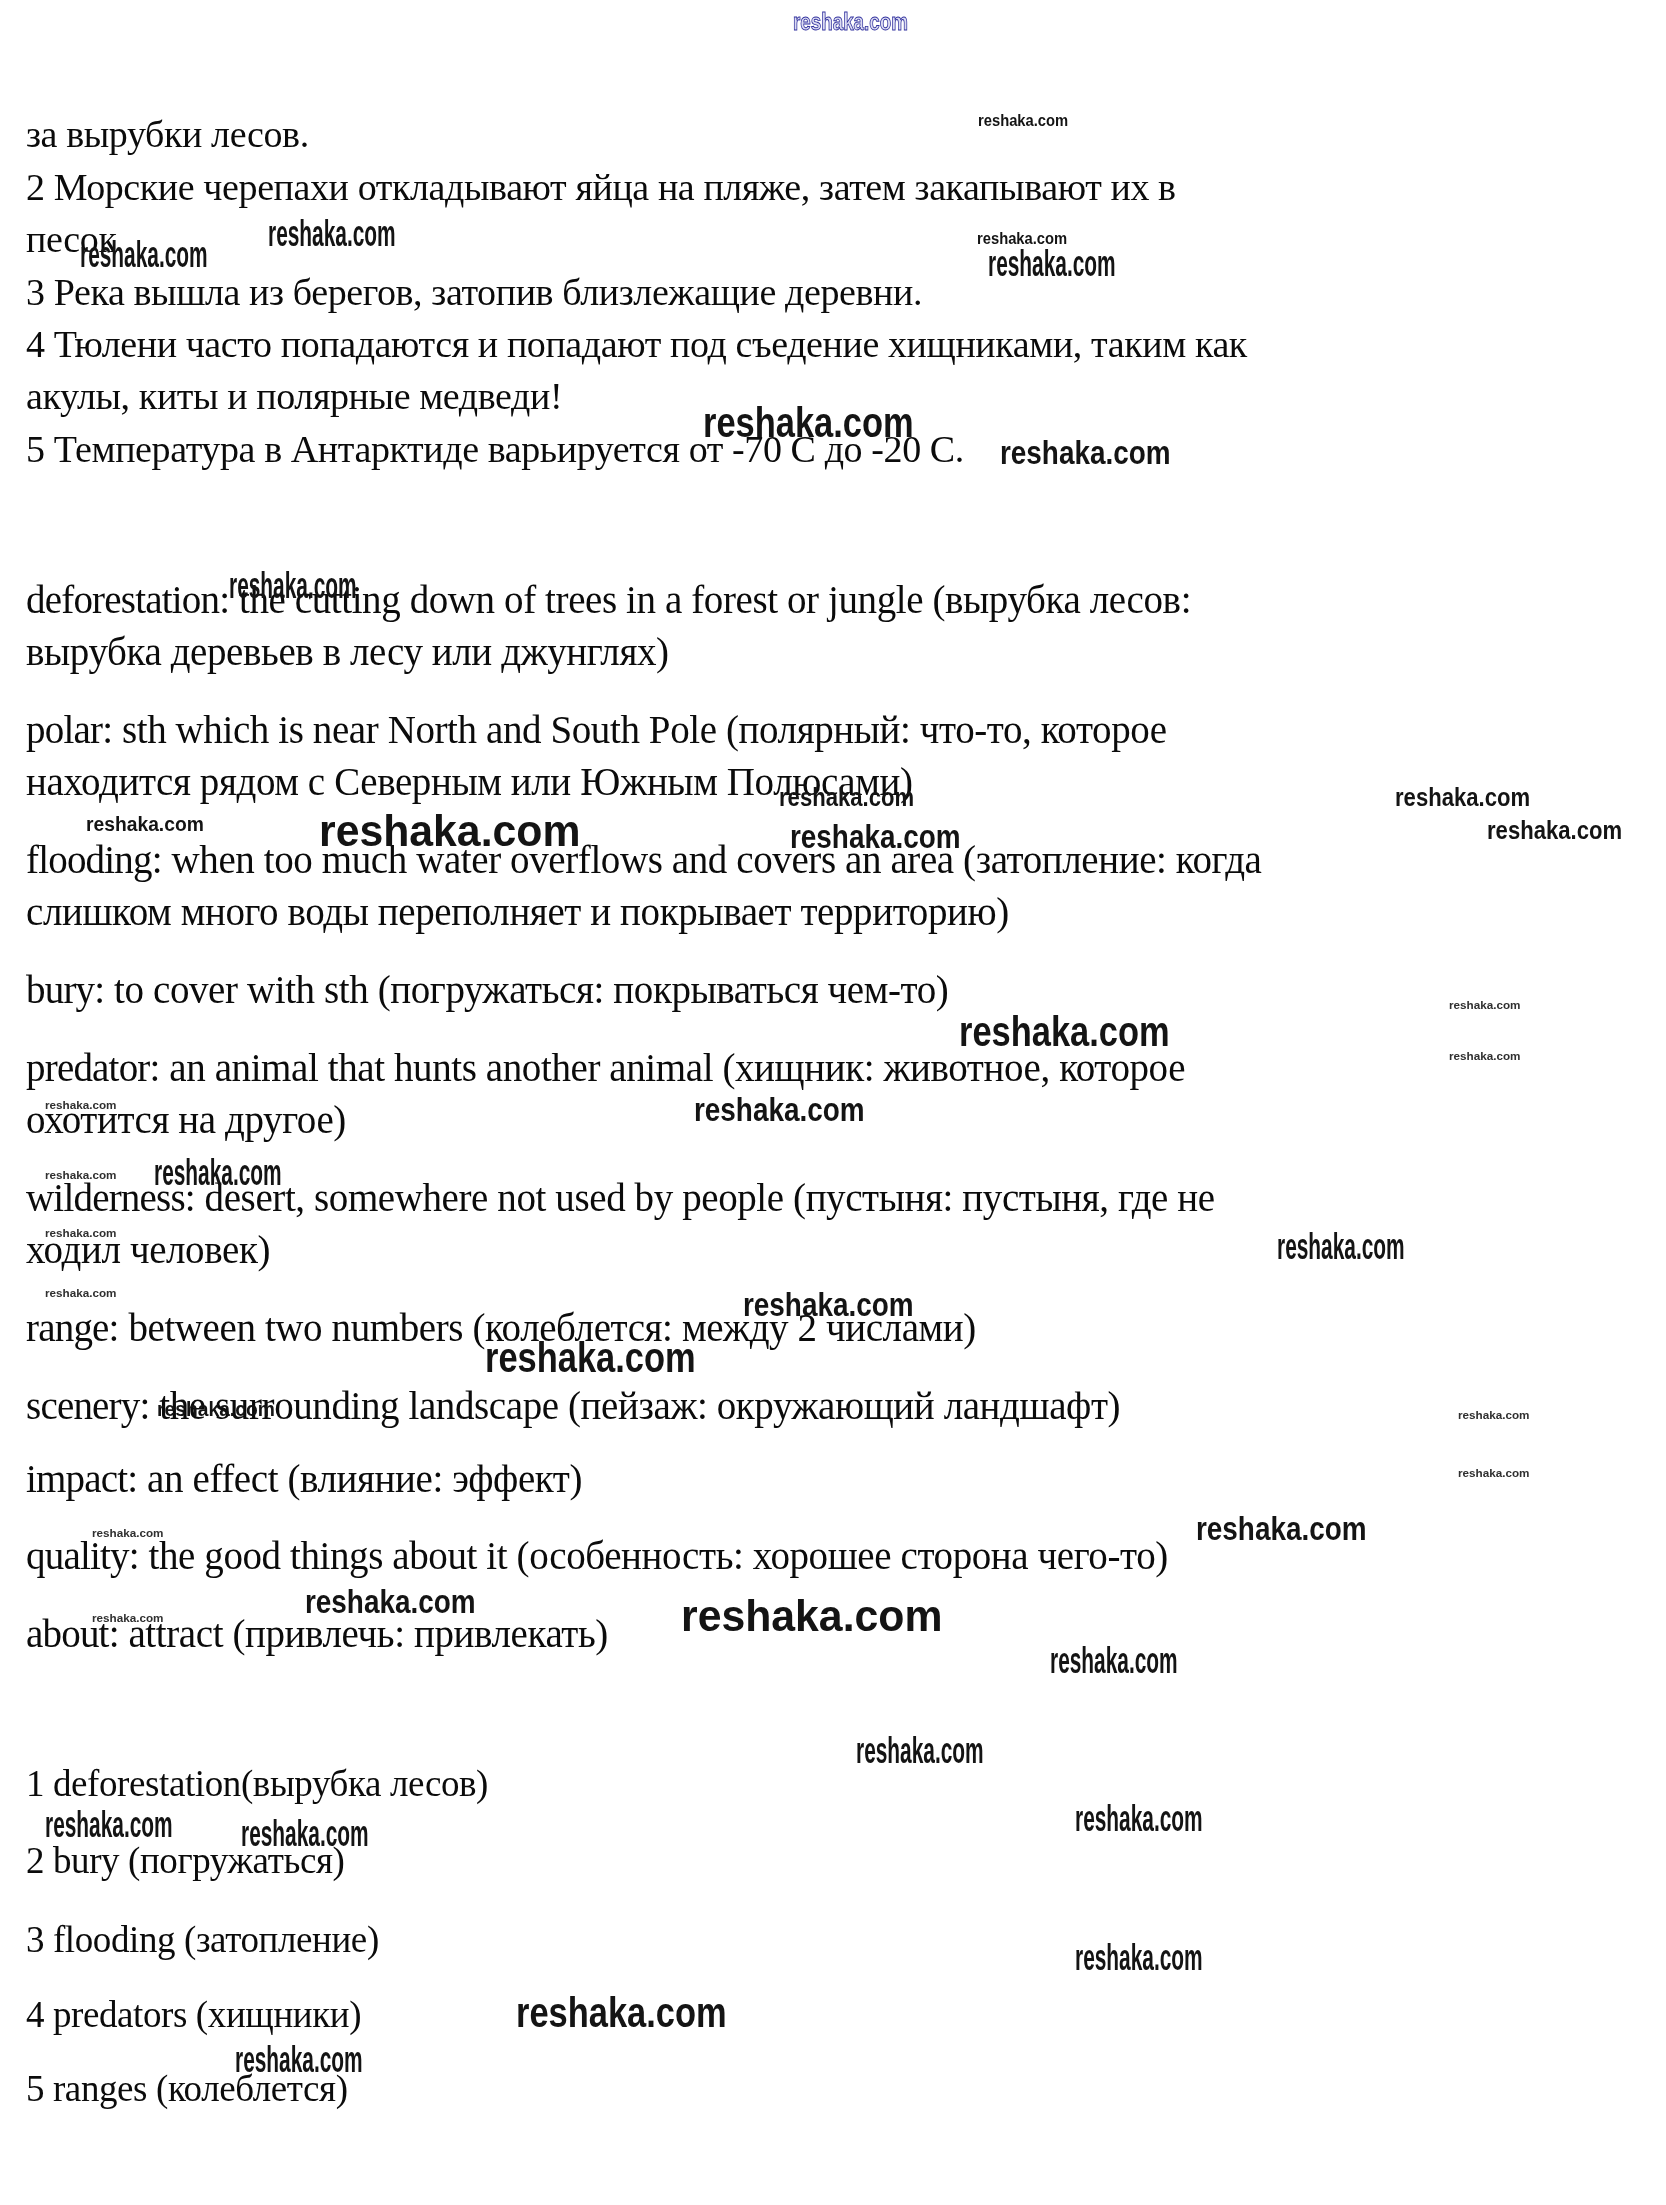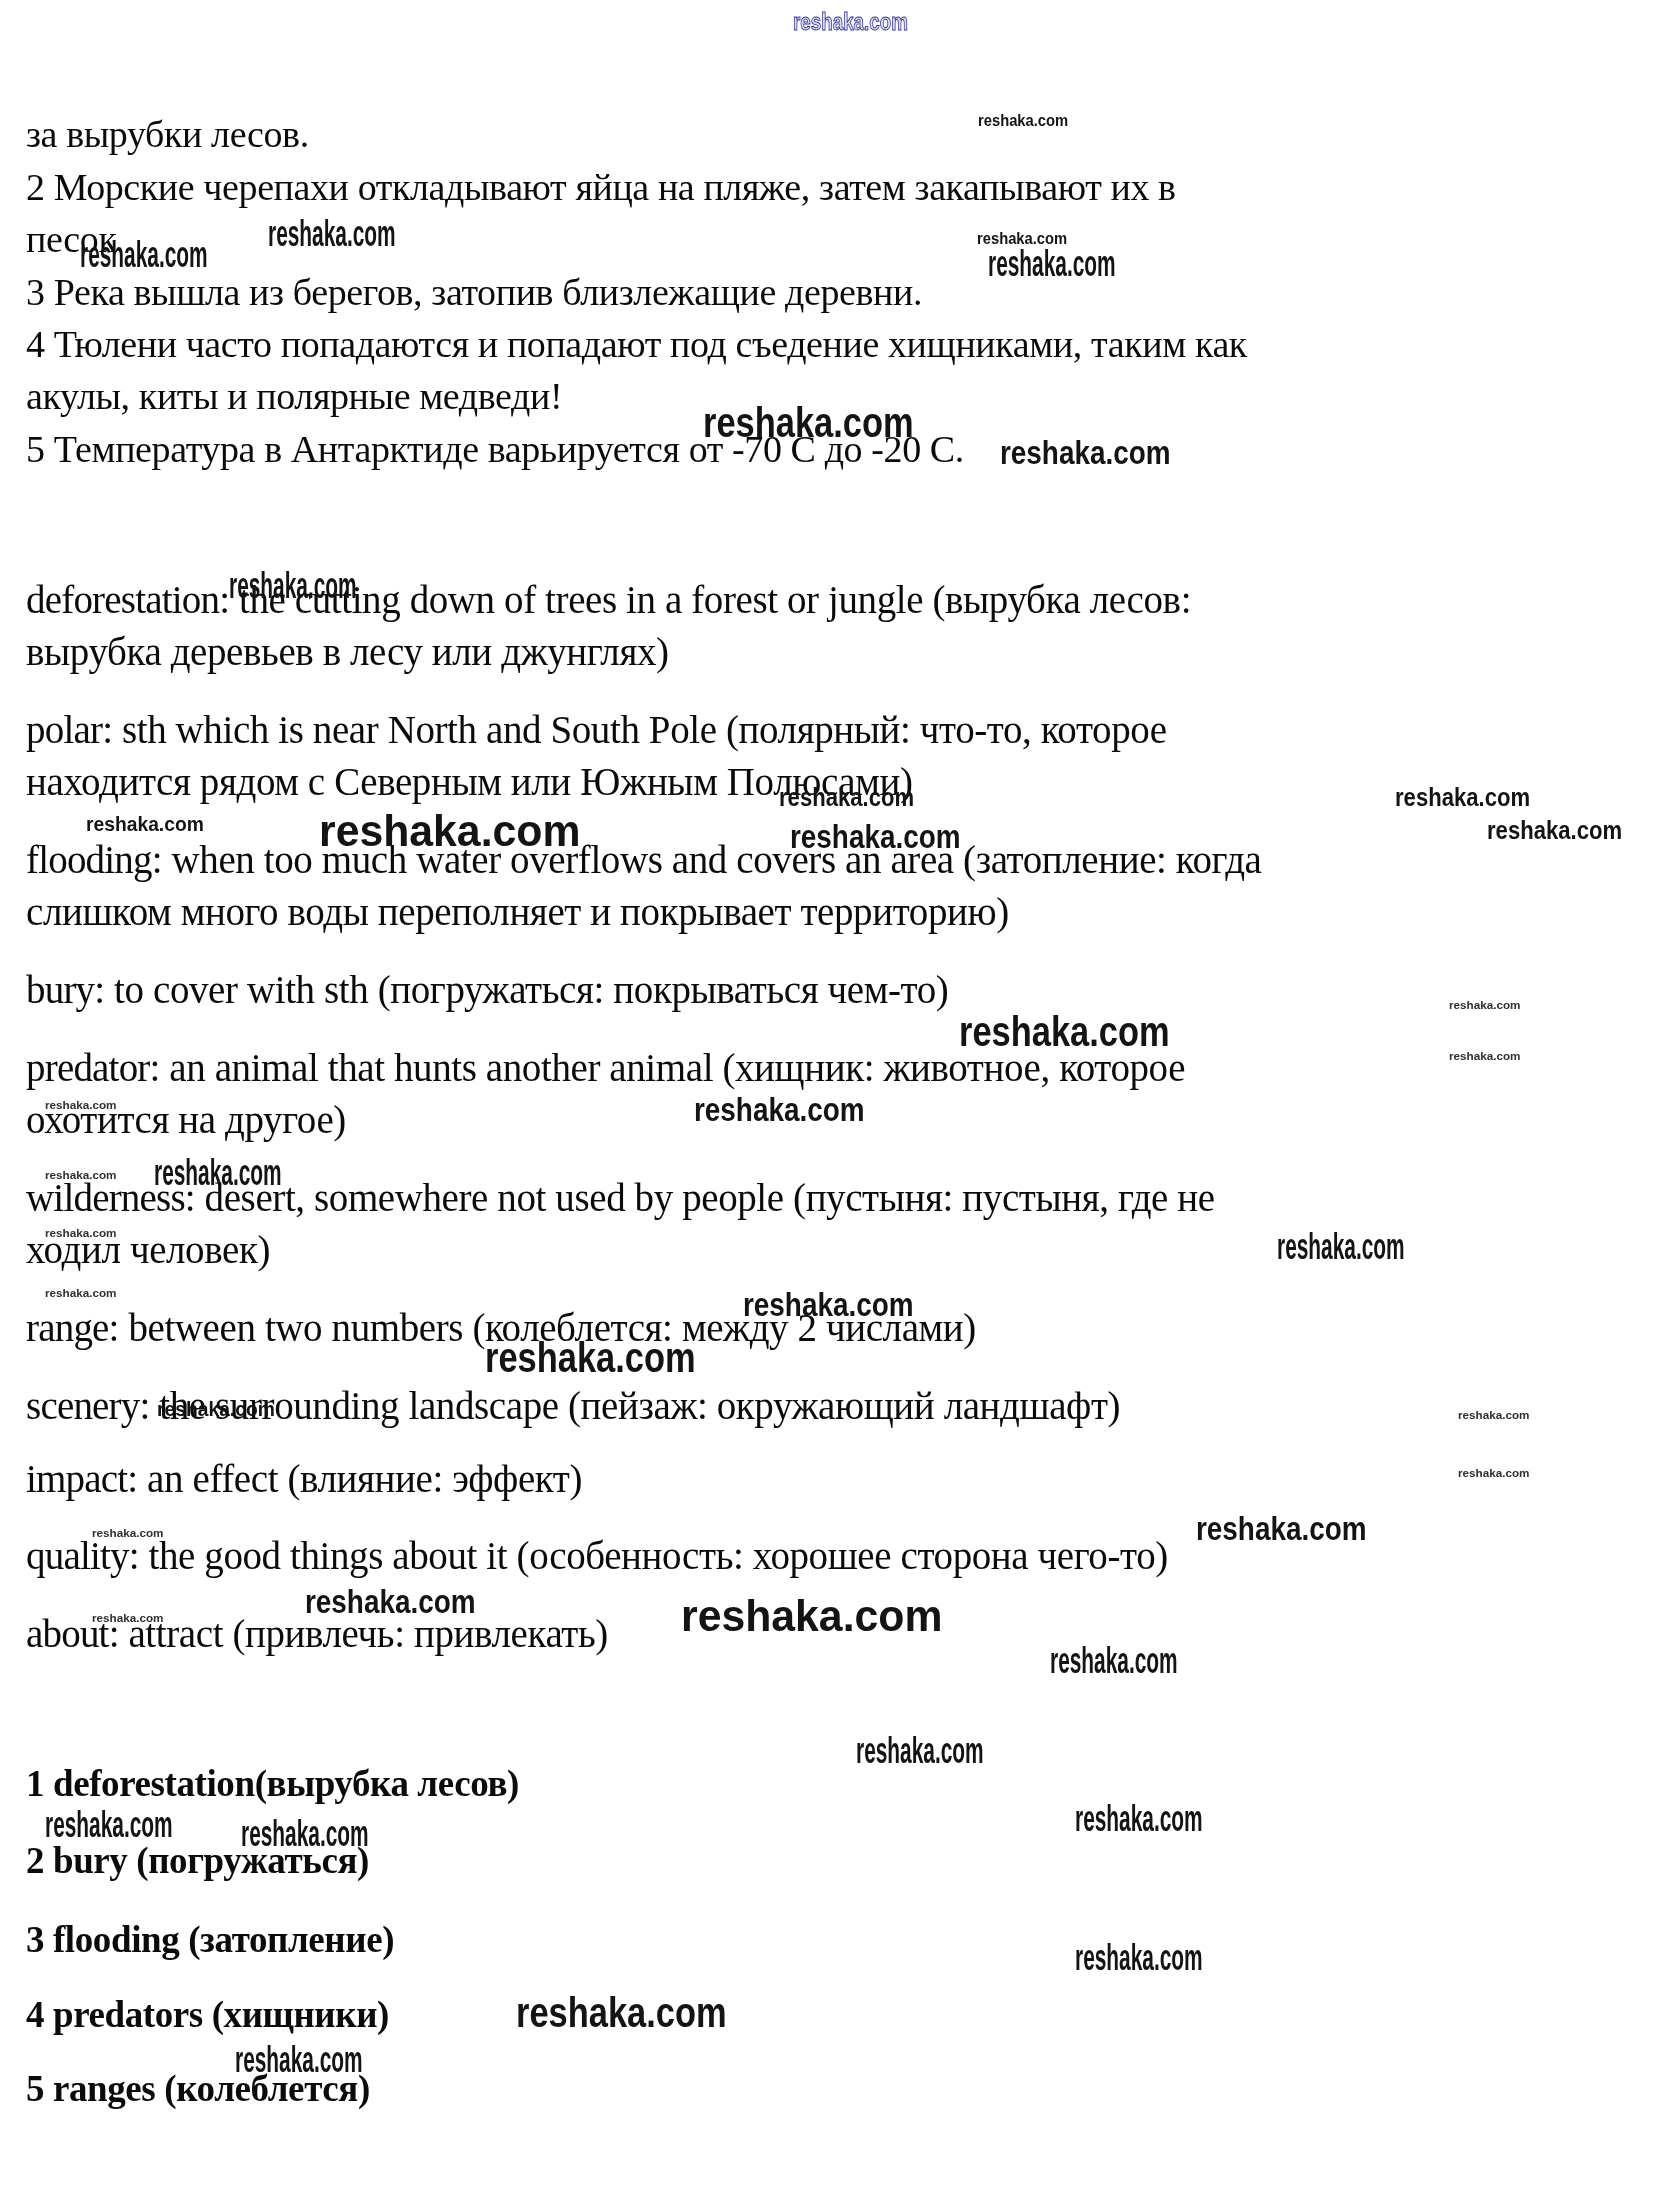--- a/index.html
+++ b/index.html
@@ -11,21 +11,21 @@
     overflow:hidden;
     font-family:"Liberation Serif", serif;
   }
   .line {
     position:absolute; left:26px;
     font-size:38px; line-height:1.1;
     white-space:nowrap; color:#0b0b0b;
     letter-spacing:-0.4px;
   }
   .def  { font-size:39px; }
-  .ans  { font-size:37px;font-weight:bold; }
+  .ans  { font-size:37px; }
   .def b { font-weight:400; letter-spacing:-0.8px; }
   
   .wm {
     position:absolute;
     font-family:"Liberation Sans", sans-serif;
     color:#141414; white-space:nowrap;
     transform-origin:left top; line-height:1;
   }
   .wm-xs   { font-size:11.7px; font-weight:600; color:#303030; }
   .wm-sm   { font-size:16.4px; font-weight:600; transform:scaleX(0.9); }

